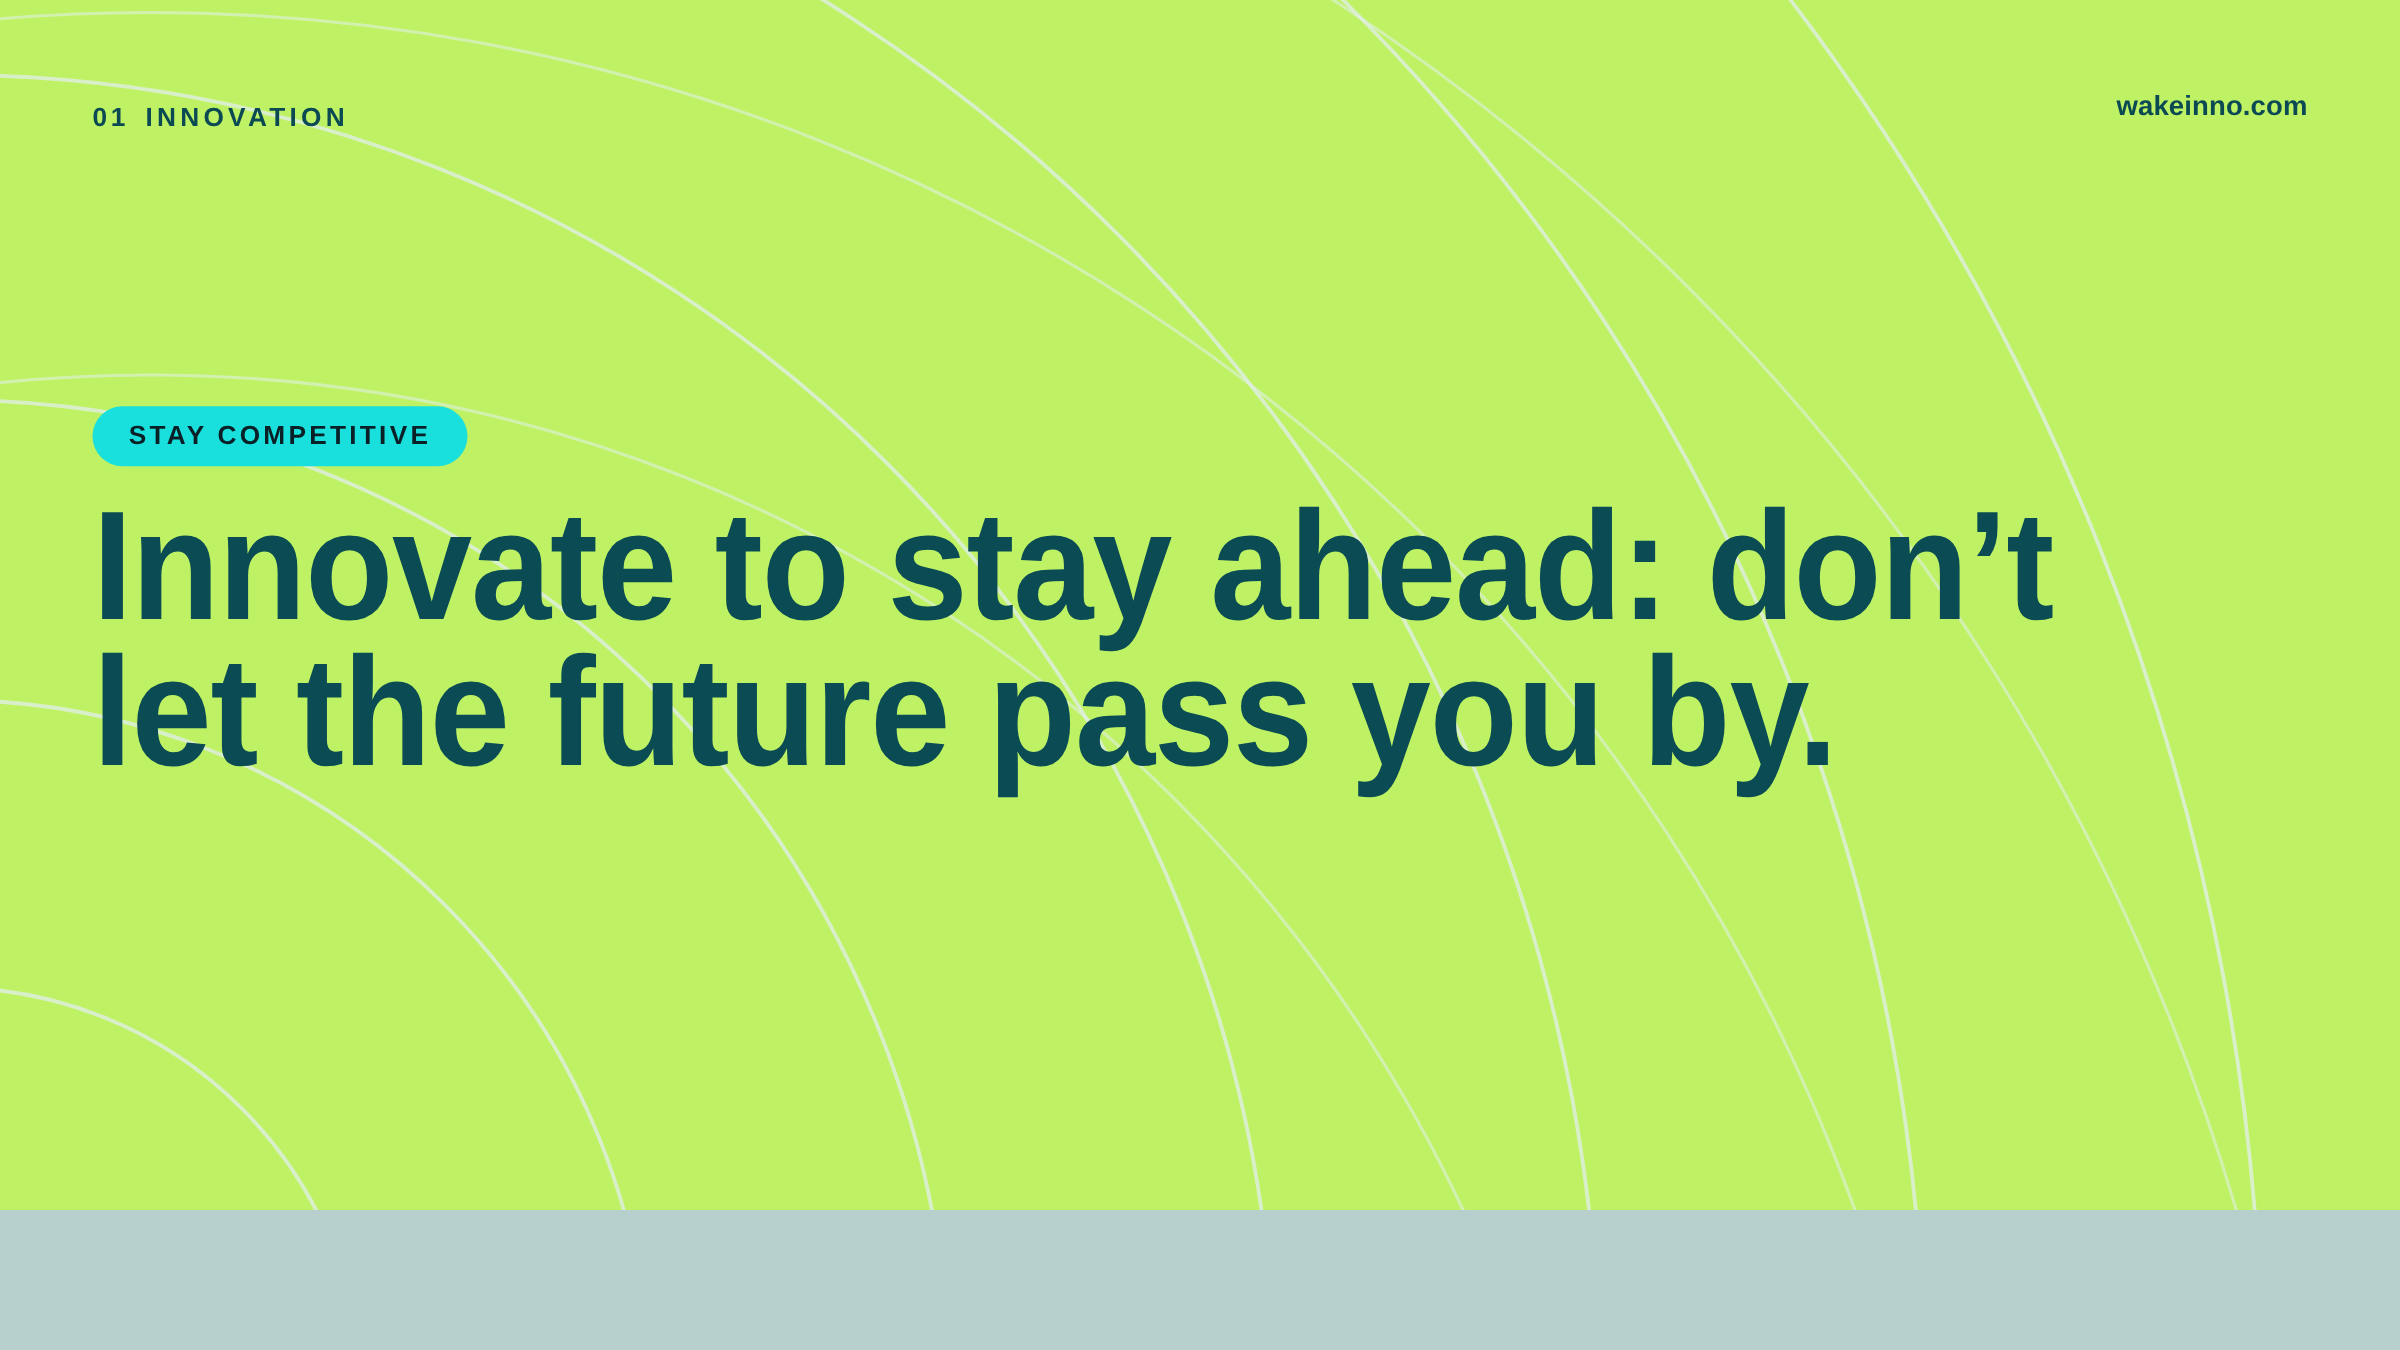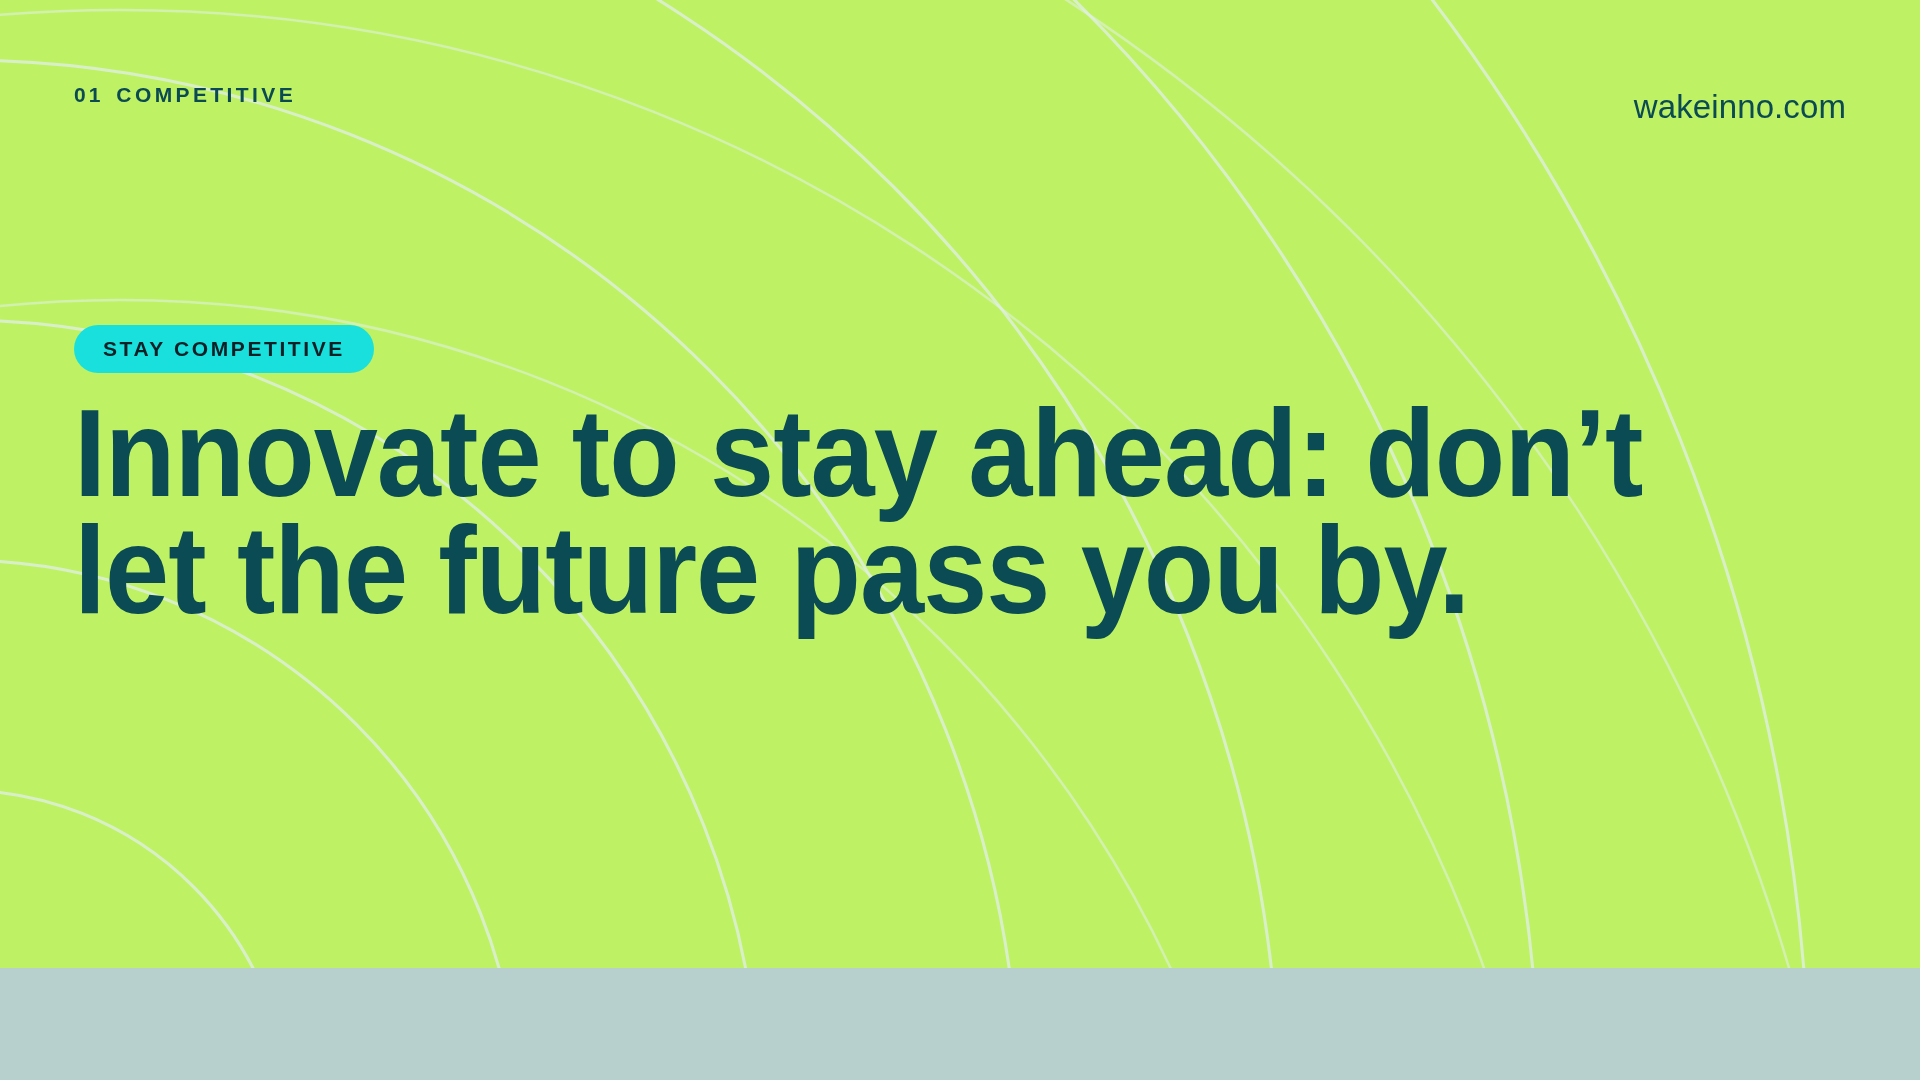--- a/index.html
+++ b/index.html
@@ -55,24 +55,24 @@
     display: flex;
     gap: 13px;
     align-items: baseline;
   }
   .section-label .num { letter-spacing: 3.0px; }
   .section-label .name { letter-spacing: 3.4px; }
 
   .site-url {
     position: absolute;
     right: 74px;
-    top: 88px;
+    top: 72px;
     font-family: "Liberation Sans", sans-serif;
-    font-size: 33px;
-    font-weight: 400;
+    font-size: 22px;
+    font-weight: 700;
     letter-spacing: 0.1px;
     color: #0b4a53;
     white-space: nowrap;
   }
 
   
   .content {
     position: absolute;
     left: 74px;
     top: 325px;
@@ -137,21 +137,21 @@
     <g fill="none" stroke="#e3efec" stroke-width="2.5" opacity="0.55">
       <circle cx="120" cy="1460" r="1160"></circle>
       <circle cx="120" cy="1460" r="1450"></circle>
       <circle cx="120" cy="1460" r="1740"></circle>
     </g>
   </svg>
 
   <div class="header">
     <div class="section-label">
       <span class="num">01</span>
-      <span class="name">COMPETITIVE</span>
+      <span class="name">INNOVATION</span>
     </div>
     <div class="site-url">wakeinno.com</div>
   </div>
 
   <div class="content">
 
     <div class="badge">STAY COMPETITIVE</div>
 
     <h1 class="headline">
       <span class="hl-line">Innovate to stay ahead: don’t</span>

